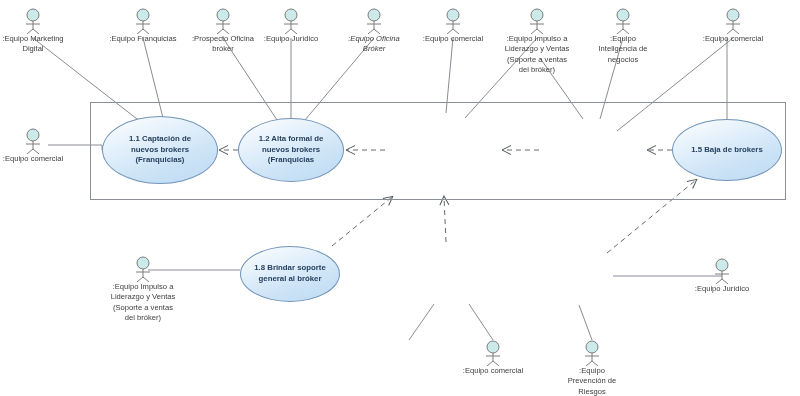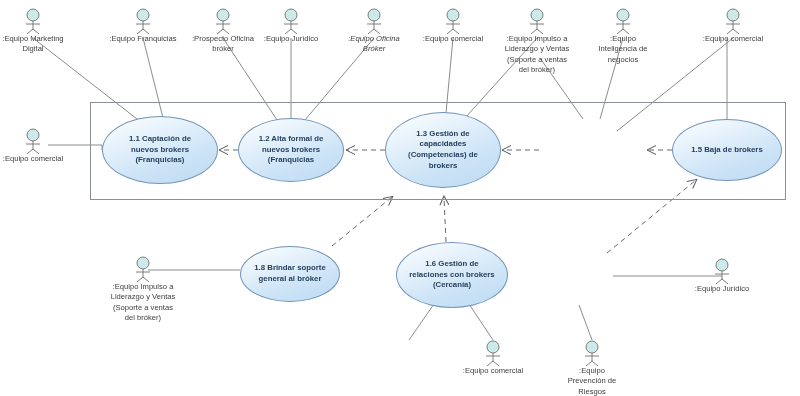--- a/index.html
+++ b/index.html
@@ -105,37 +105,26 @@
   <div class="usecase" style="left:102px;top:116px;width:116px;height:68px;">
     <span>1.1 Captación de
 nuevos brokers
 (Franquicias)</span>
   </div>
   <div class="usecase" style="left:238px;top:118px;width:106px;height:64px;">
     <span>1.2 Alta formal de
 nuevos brokers
 (Franquicias</span>
   </div>
-  <div class="usecase" style="left:385px;top:112px;width:116px;height:76px;">
-    <span>1.3 Gestión de
-capacidades
-(Competencias) de
-brokers</span>
-  </div>
   <div class="usecase" style="left:672px;top:119px;width:110px;height:62px;">
     <span>1.5 Baja de brokers</span>
   </div>
   <div class="usecase" style="left:240px;top:246px;width:100px;height:56px;">
     <span>1.8 Brindar soporte
 general al bróker</span>
-  </div>
-  <div class="usecase" style="left:396px;top:242px;width:112px;height:66px;">
-    <span>1.6 Gestión de
-relaciones con brokers
-(Cercanía)</span>
   </div>
 
   <div class="actor" style="left:33px;top:8px;">
     <span class="glyph">
       <svg width="120" height="26" viewBox="0 0 120 26" xmlns="http://www.w3.org/2000/svg">
         <circle cx="60" cy="7" r="6" fill="#cdeaea" stroke="#6f6f6f" stroke-width="0.9"></circle>
         <line x1="60" y1="13" x2="60" y2="21" stroke="#6f6f6f" stroke-width="0.9"></line>
         <line x1="53" y1="16" x2="67" y2="16" stroke="#6f6f6f" stroke-width="0.9"></line>
         <line x1="60" y1="21" x2="54" y2="26" stroke="#6f6f6f" stroke-width="0.9"></line>
         <line x1="60" y1="21" x2="66" y2="26" stroke="#6f6f6f" stroke-width="0.9"></line>

